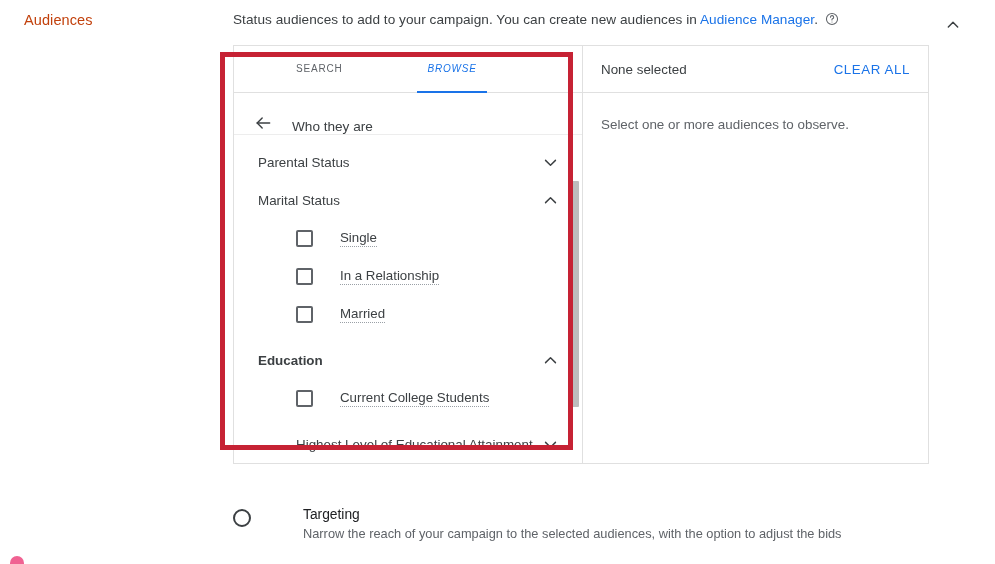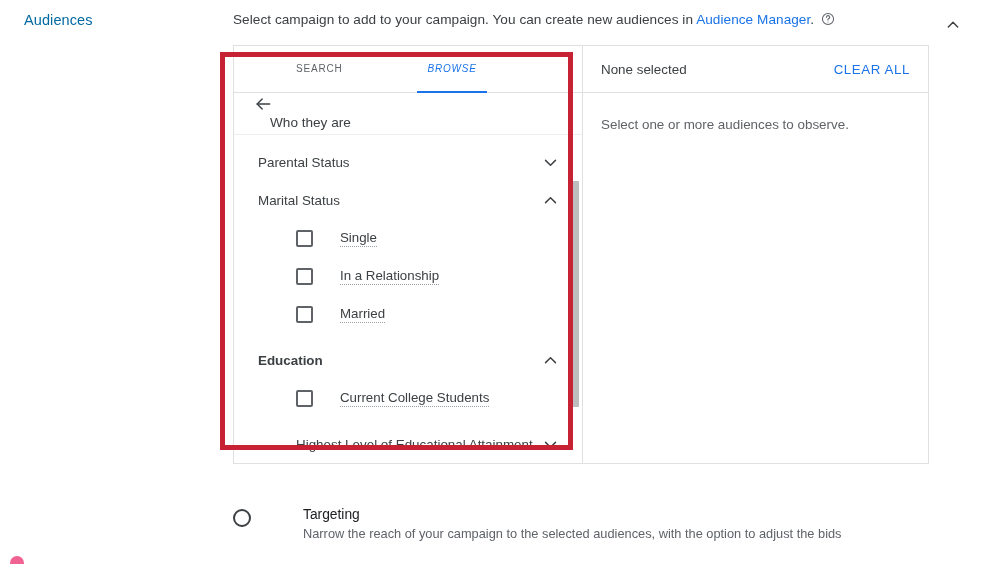--- a/index.html
+++ b/index.html
@@ -8,21 +8,21 @@
     background: #ffffff;
     font-family: "Liberation Sans", sans-serif;
     color: #3c4043;
     overflow: hidden;
   }
   #root { position: relative; width: 995px; height: 564px; }
 
   
   .section-label {
     position: absolute; left: 24px; top: 12px;
-    font-size: 14.5px; color: #0369a1; letter-spacing: .1px;
+    font-size: 14.5px; color: #c2410c; letter-spacing: .1px;
   }
   .header-desc {
     position: absolute; left: 233px; top: 12px;
     font-size: 13.6px; color: #3c4043; letter-spacing: .05px;
     white-space: nowrap;
   }
   .header-desc a { color: #1a73e8; text-decoration: none; }
   .help-icon {
     display: inline-block; vertical-align: -2px; margin-left: 3px;
   }
@@ -54,24 +54,23 @@
     cursor: pointer; color: #5f6368; position: relative; height: 47px; margin-left: 38px;
   }
   .tab.active { color: #1a73e8; font-style: italic; }
   .tab.active::after {
     content: ""; position: absolute; left: -10px; right: -10px; bottom: 0;
     height: 2.5px; background: #1a73e8;
   }
 
   
   .crumb-row {
-    height: 42px; display: flex; align-items: flex-start;
+    height: 42px; display: flex; align-items: flex-end;
     padding-left: 18px; border-bottom: 1px solid #ededed;
     cursor: pointer;
-    flex-direction: column;
   }
   .back-arrow { width: 22px; height: 22px; display: flex; align-items: center; justify-content: center; }
   .crumb-label { font-size: 13.6px; color: #3c4043; margin-left: 18px; }
 
   
   .list { position: relative; height: 329px; overflow: hidden; padding-top: 8px; }
   .group-row {
     height: 38px; display: flex; align-items: center;
     padding: 0 22px 0 24px; cursor: pointer;
   }
@@ -141,21 +140,21 @@
   }
 </style>
 </head>
 <body>
 
 <div id="root">
 
   <div class="section-label">Audiences</div>
 
   <div class="header-desc">
-    <span>Select campaign to add to your campaign. You can create new audiences in </span><a href="#">Audience Manager</a><span>.</span>
+    <span>Status audiences to add to your campaign. You can create new audiences in </span><a href="#">Audience Manager</a><span>.</span>
     <span class="help-icon">
       <svg width="14" height="14" viewBox="0 0 24 24" fill="none" stroke="#5f6368" stroke-width="1.8">
         <circle cx="12" cy="12" r="9.5"></circle>
         <path d="M9.3 9a2.8 2.8 0 1 1 3.5 2.7c-.6.2-.9.7-.9 1.4v.6" stroke-linecap="round"></path>
         <circle cx="12" cy="17" r=".9" fill="#5f6368" stroke="none"></circle>
       </svg>
     </span>
   </div>
 
   <div class="collapse-btn">

